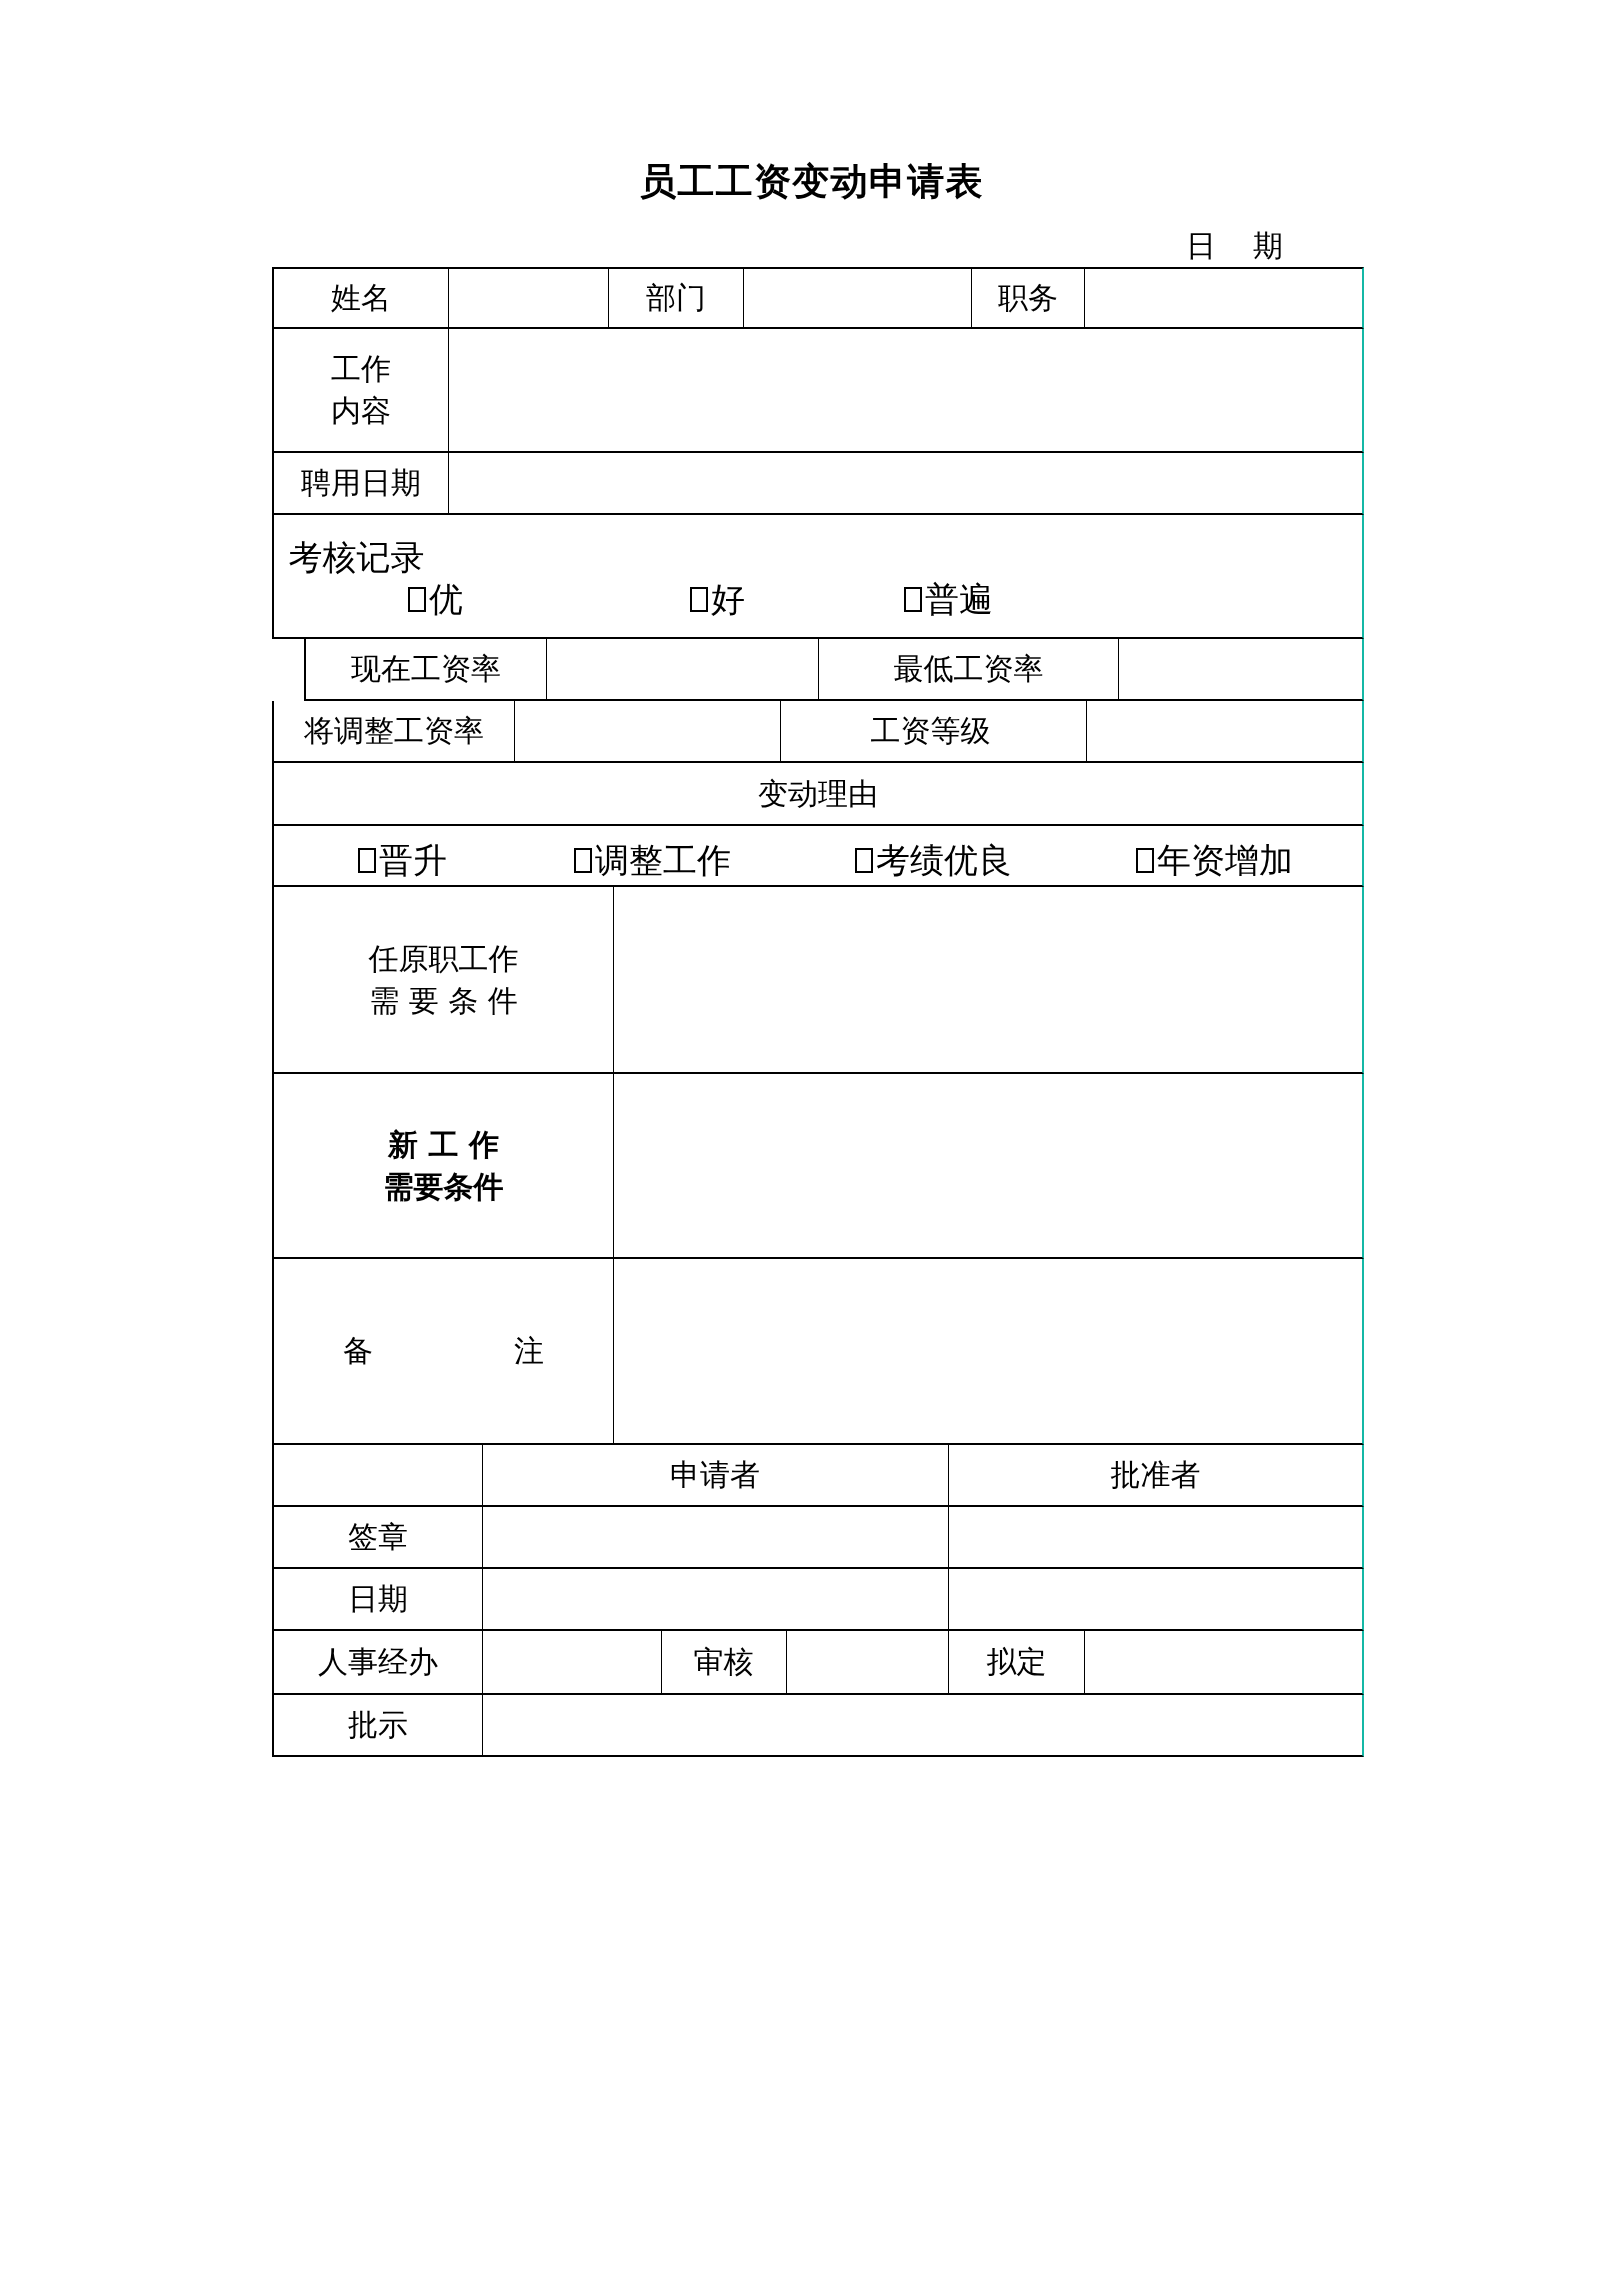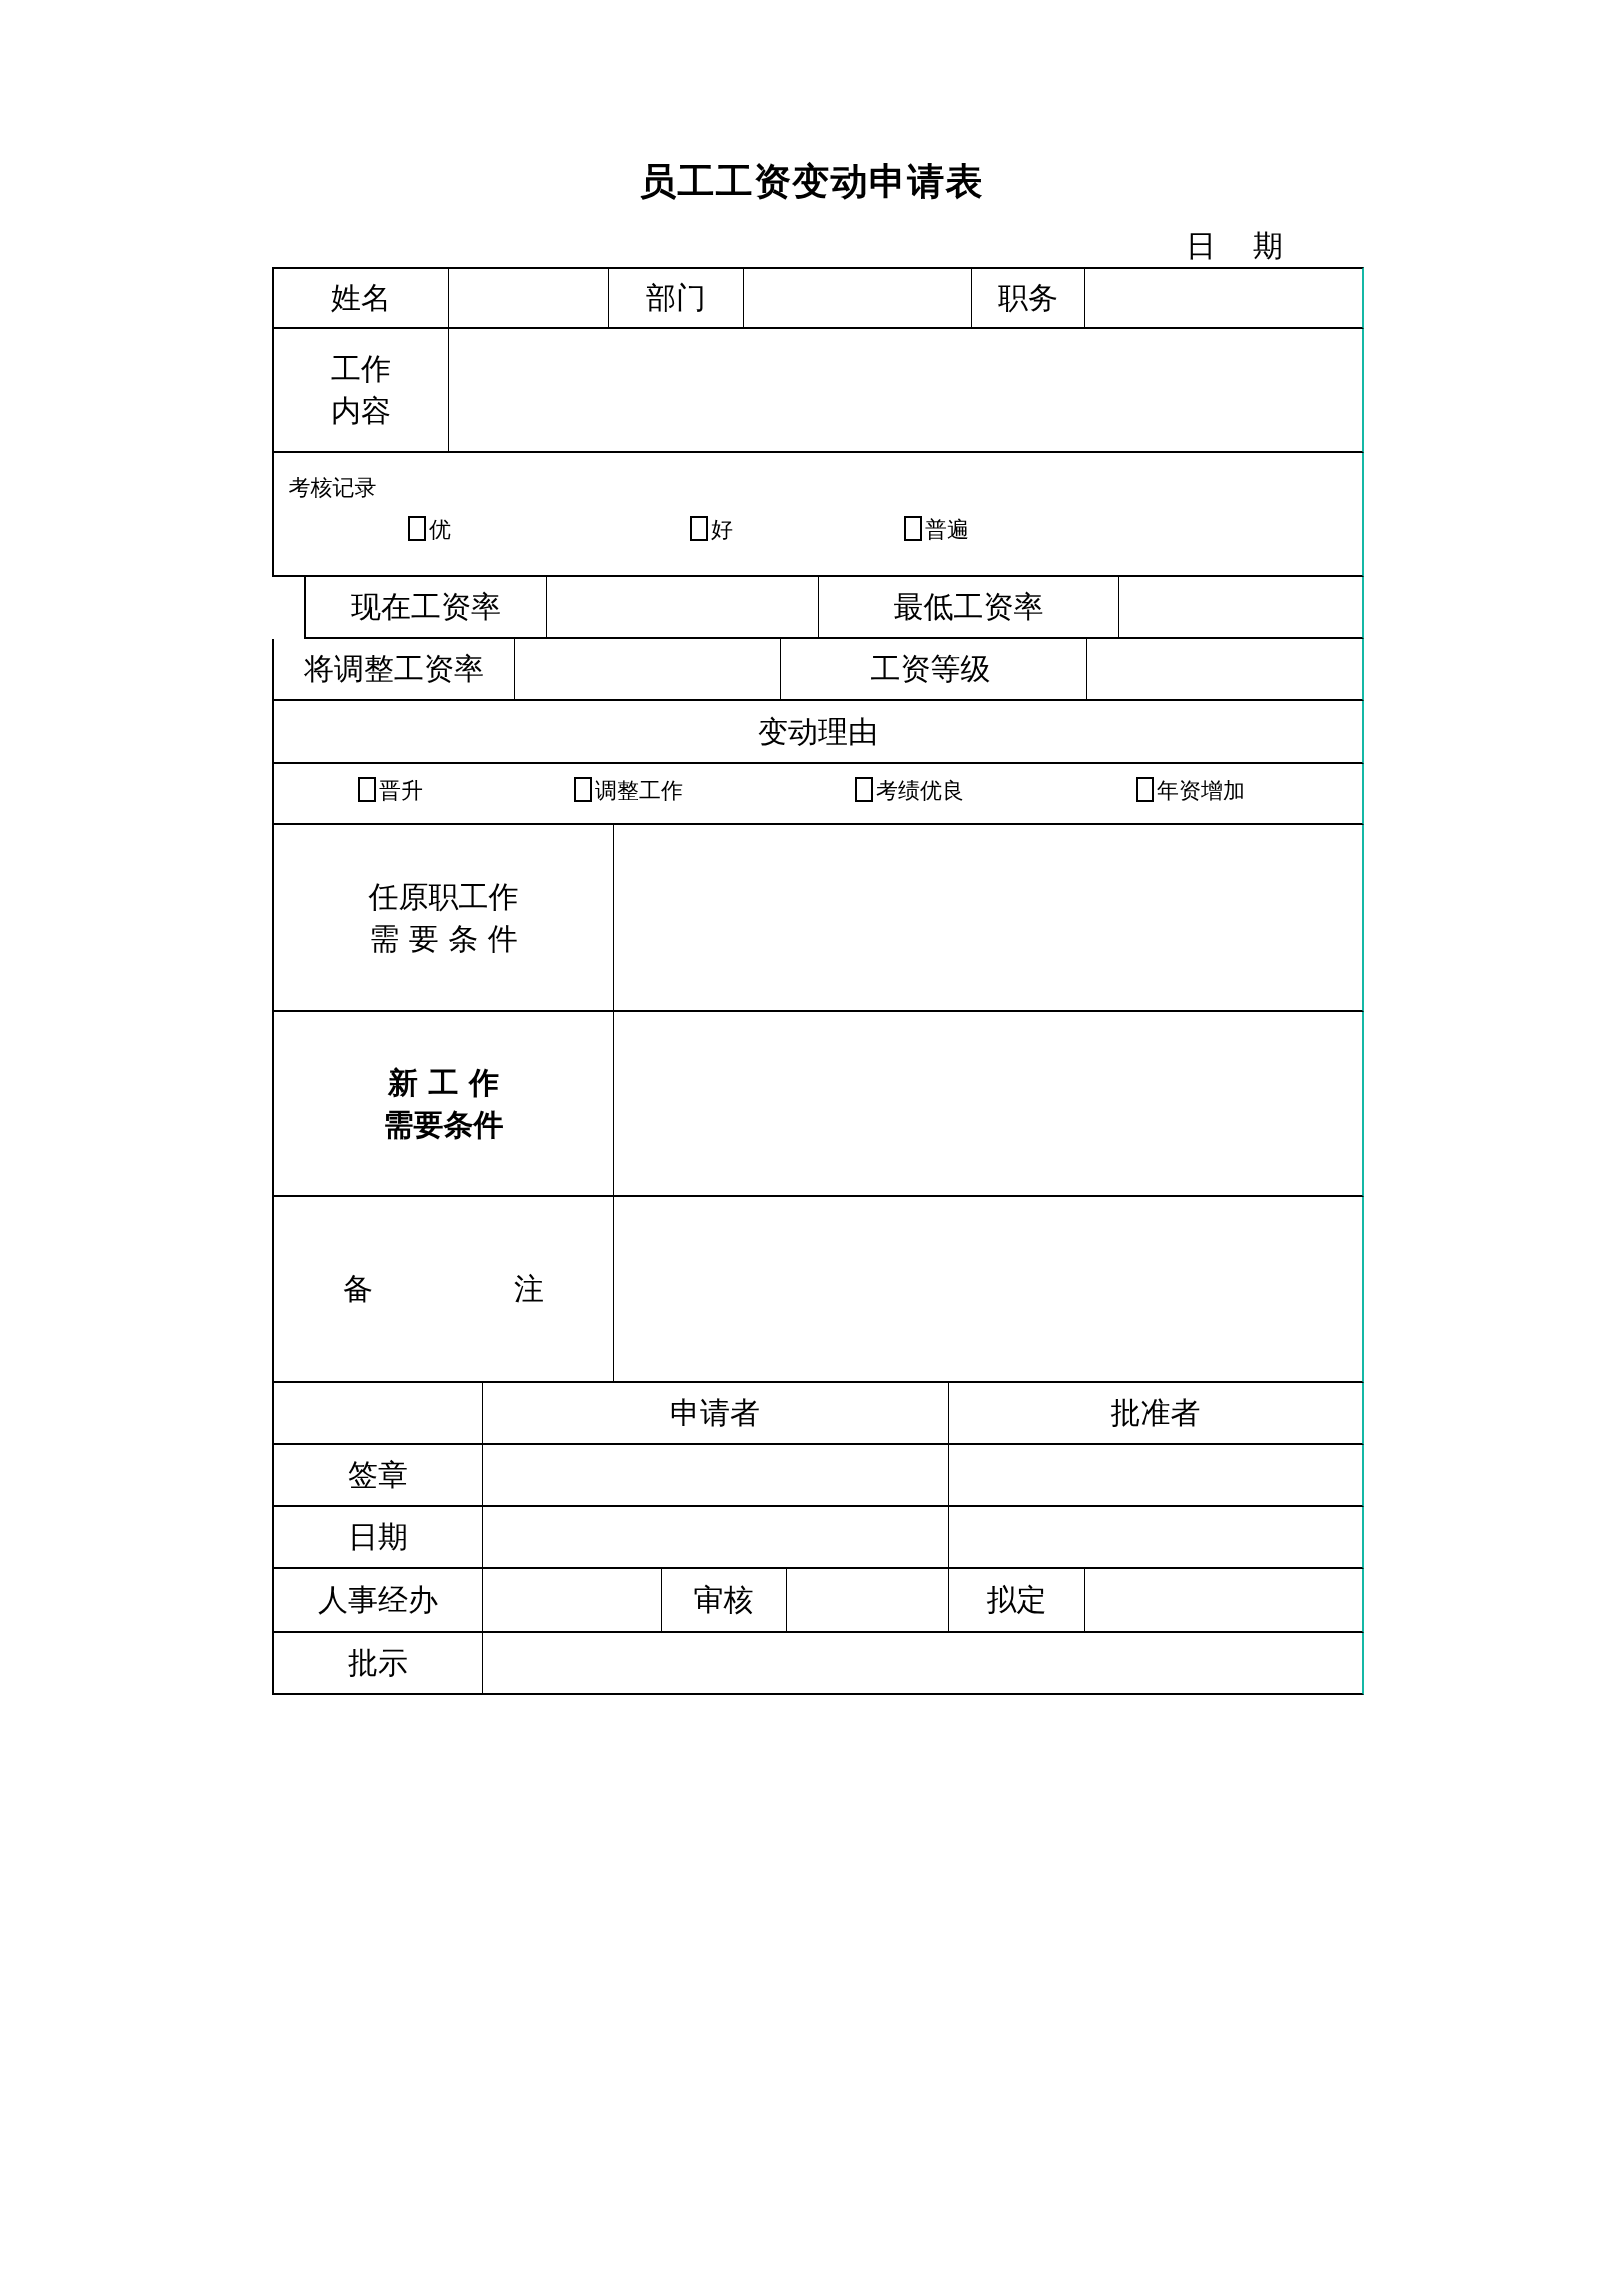--- a/index.html
+++ b/index.html
@@ -7,21 +7,21 @@
   .title { position:absolute; top:157px; left:0; width:1623px; text-align:center; font-size:37px; font-weight:bold; letter-spacing:1.3px; }
   .date-label { position:absolute; top:226px; left:1186px; font-size:30px; }
   .date-label span { display:inline-block; }
   .date-label .gap { width:37px; }
   .tbl { position:absolute; left:272px; top:267px; width:1092px; }
   .row { position:relative; border-left:2px solid #000; border-right:2px solid #14b8a6; border-bottom:2.6px solid #000; box-sizing:border-box; }
   .row.first { border-top:2.6px solid #000; }
   .cell { position:absolute; top:0; bottom:0; display:flex; align-items:center; justify-content:center; font-size:30px; box-sizing:border-box; text-align:center; line-height:1.4; }
   .vline { border-left:1.3px solid #000; }
   .check { display:inline-block; width:18.3px; height:25px; border:2px solid #000; box-sizing:border-box; margin-right:2.6px; vertical-align:middle; position:relative; top:-2.6px; }
-  .opt { position:absolute; font-size:22px; white-space:nowrap; }
+  .opt { position:absolute; font-size:34px; white-space:nowrap; }
   .ml { white-space:pre; }
 </style>
 </head>
 <body>
 
 <div class="title">员工工资变动申请表</div>
 <div class="date-label">
   <span>日</span><span class="gap"></span><span>期</span>
 </div>
 
@@ -37,20 +37,24 @@
   </div>
 
   <div class="row" style="height:124px;">
     <div class="cell" style="left:0;width:174px;flex-direction:column;">
       <span>工作</span>
       <span>内容</span>
     </div>
     <div class="cell vline" style="left:174px;right:0;"></div>
   </div>
 
+  <div class="row" style="height:62px;">
+    <div class="cell" style="left:0;width:174px;">聘用日期</div>
+    <div class="cell vline" style="left:174px;right:0;"></div>
+  </div>
 
   <div class="row" style="height:124px;">
     <div class="opt" style="left:14.4px;top:19.6px;">考核记录</div>
     <div class="opt" style="left:134px;top:62px;"><span class="check"></span><span>优</span></div>
     <div class="opt" style="left:416px;top:62px;"><span class="check"></span><span>好</span></div>
     <div class="opt" style="left:630px;top:62px;"><span class="check"></span><span>普遍</span></div>
   </div>
 
   <div class="row" style="height:62px;margin-left:32px;">
     <div class="cell" style="left:0;width:240px;">现在工资率</div>

